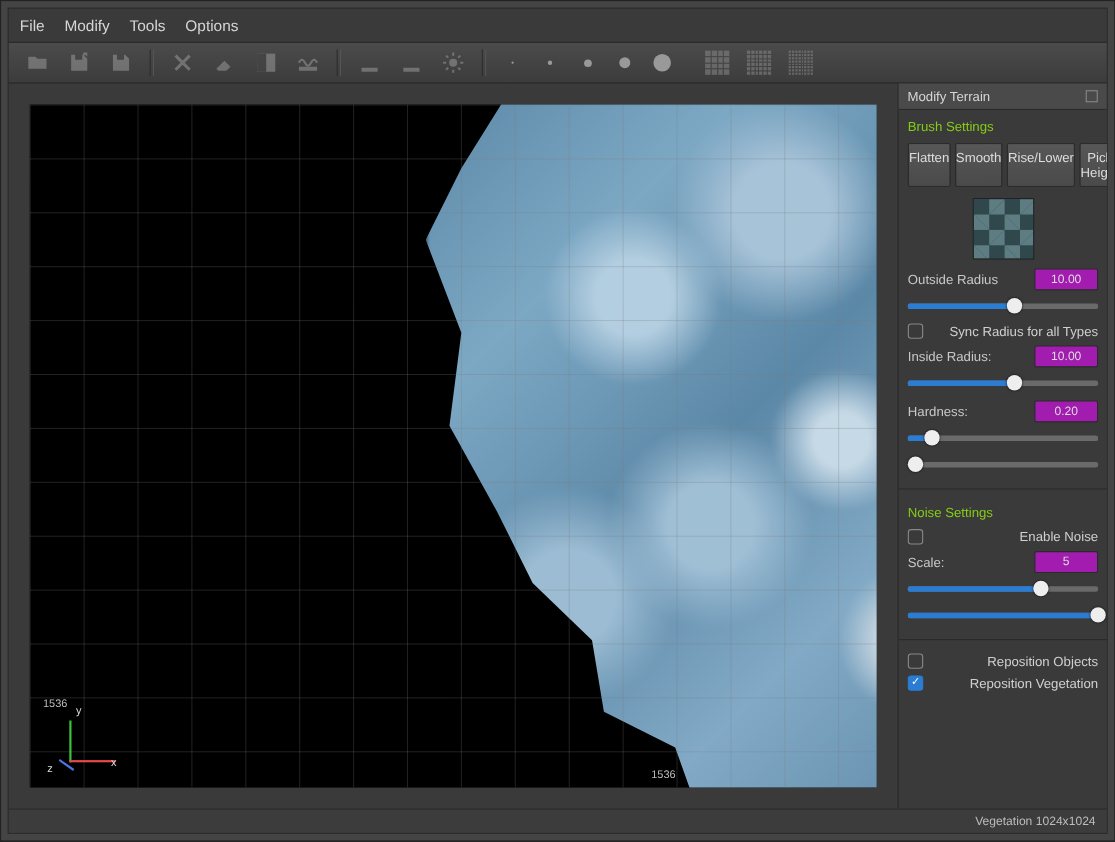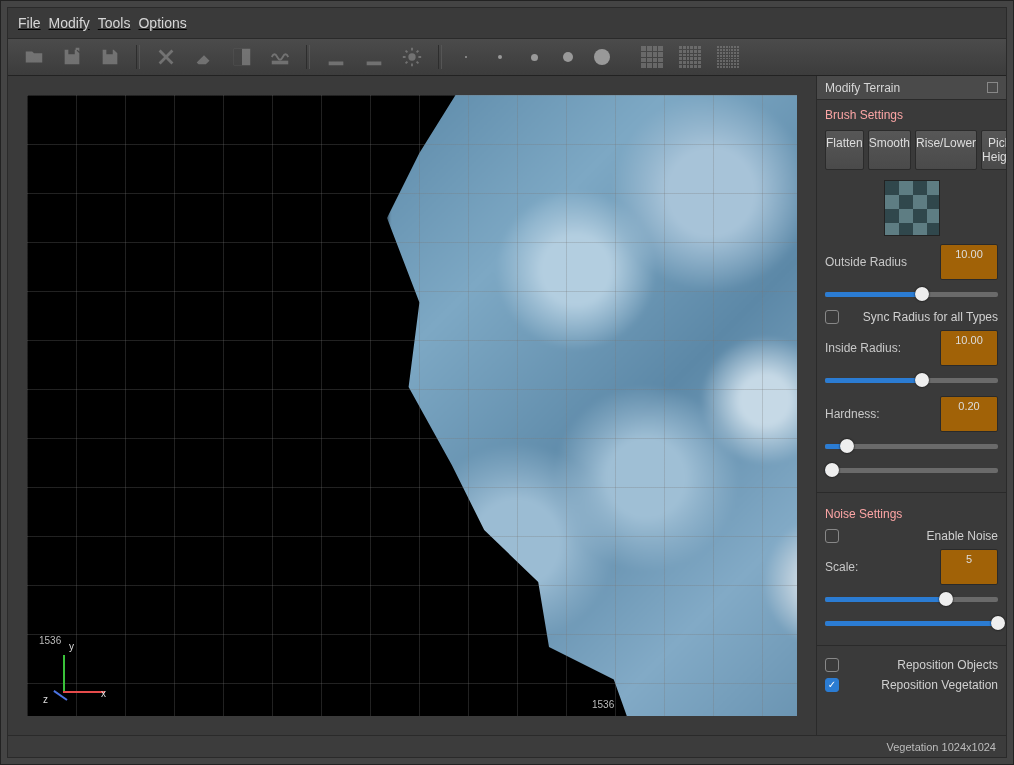--- a/index.html
+++ b/index.html
@@ -36,22 +36,21 @@
   margin: 6px;
   background: #3a3a3a;
   border: 1px solid #2a2a2a;
 }
 .menubar {
   height: 30px;
   background: #3a3a3a;
   display: flex;
   align-items: center;
   padding: 0 10px;
-  gap: 8px;
-  text-decoration: underline;
+  gap: 18px;
 }
 .menubar span {
   color: #d6d6d6;
   font-size: 14px;
   cursor: pointer;
 }
 .toolbar {
   height: 38px;
   background: linear-gradient(#4b4b4b, #3c3c3c);
   display: flex;
@@ -137,21 +136,21 @@
   font-size:12px;
 }
 .panel-head {
   height: 24px; background:#4a4a4a;
   display:flex; align-items:center; padding:0 8px;
   font-size:12px; color:#d6d6d6;
   border-bottom:1px solid #2a2a2a;
   justify-content:space-between;
 }
 .panel-body { padding: 6px 8px 8px 8px; display:flex; flex-direction:column; gap:6px; overflow:auto; }
-.section-label { font-size:12px; color:#fca5a5; margin-top:2px; margin-bottom:2px; }
+.section-label { font-size:12px; color:#84cc16; margin-top:2px; margin-bottom:2px; }
 .btn-grid { display:grid; grid-template-columns:1fr 1fr 1fr 1fr; gap:4px; }
 .btn {
   background: linear-gradient(#575757,#4a4a4a);
   border:1px solid #2b2b2b;
   color:#ddd; font-size:12px;
   padding:5px 0; text-align:center;
   border-radius:2px; cursor:pointer;
 }
 .checker {
   width:56px; height:56px; margin: 4px auto 2px auto;
@@ -161,21 +160,21 @@
     linear-gradient(45deg,transparent 75%,#5e7d83 75%),
     linear-gradient(-45deg,transparent 75%,#5e7d83 75%);
   background-size:28px 28px;
   background-position:0 0,0 14px,14px -14px,-14px 0;
   background-color:#30474c;
   border:1px solid #222;
 }
 .row { display:flex; align-items:center; gap:8px; }
 .row label { flex:1; color:#c8c8c8; font-size:12px; }
 .valbox {
-  width:58px; height:36px; background:#a16207;
+  width:58px; height:20px; background:#a21caf;
   border:1px solid #2a2a2a; color:#ddd; font-size:11px;
   text-align:center; line-height:18px; border-radius:2px;
 }
 .slider {
   position:relative; height:16px; margin:0 0 2px 0;
 }
 .track {
   position:absolute; left:0; right:0; top:6px; height:5px;
   background:#6a6a6a; border-radius:2px;
 }

